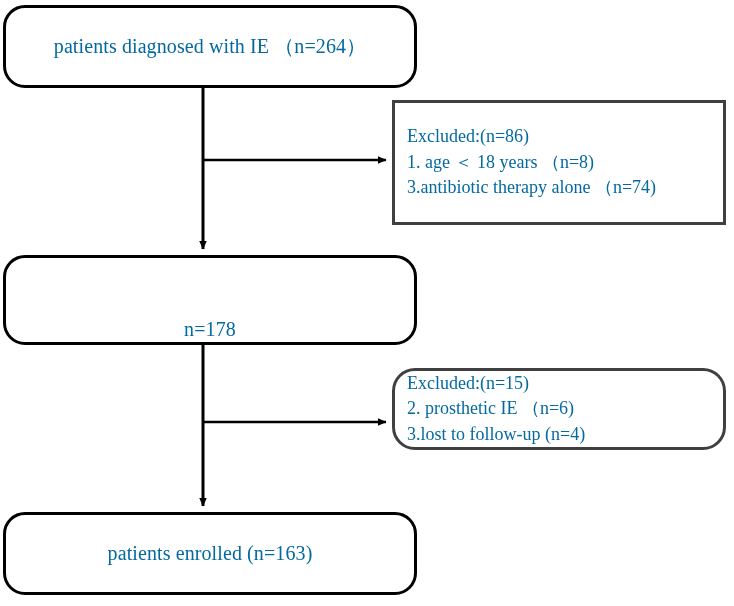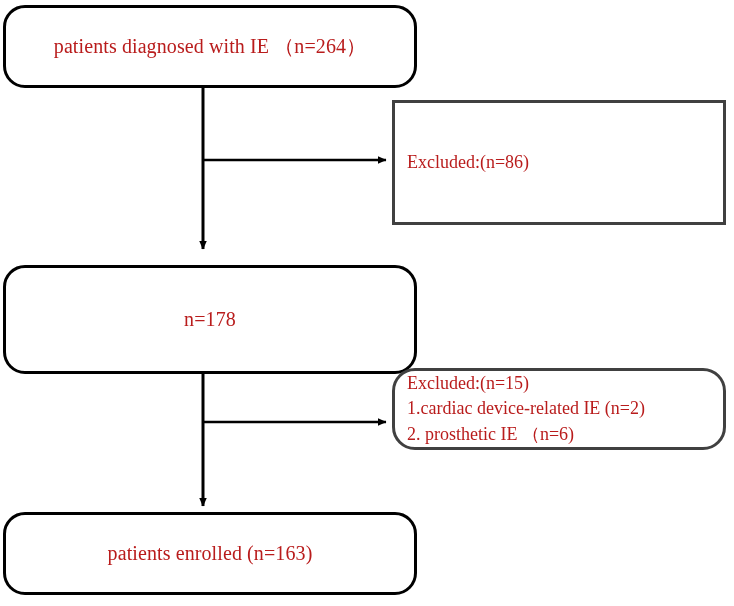--- a/index.html
+++ b/index.html
@@ -7,21 +7,21 @@
     padding: 0;
     background: #ffffff;
   }
   #flow-root {
     position: relative;
     width: 734px;
     height: 606px;
     background: #ffffff;
     overflow: hidden;
     font-family: "Liberation Serif", "DejaVu Serif", serif;
-    color: #b91c1c;
+    color: #0369a1;
   }
 
   
   #connectors {
     position: absolute;
     left: 0;
     top: 0;
     width: 734px;
     height: 606px;
   }
@@ -57,21 +57,21 @@
     padding: 4px 0 4px 12px;
   }
   .node-box .excl-line {
     font-size: 18px;
     line-height: 1.42;
     white-space: pre;
   }
 
   
   #node-screened   { left: 3px;   top: 5px;   width: 414px; height: 83px; }
-  #node-eligible   { left: 3px;   top: 265px; width: 414px; height: 109px; }
+  #node-eligible   { left: 3px;   top: 255px; width: 414px; height: 90px; align-items: flex-end; }
   #node-enrolled   { left: 3px;   top: 512px; width: 414px; height: 83px; }
 
   #node-excluded-1 { left: 392px; top: 100px; width: 334px; height: 125px; }
   #node-excluded-2 { left: 392px; top: 368px; width: 334px; height: 82px; border-radius: 23px; }
 </style>
 </head>
 <body>
 
 <div id="flow-root">
 
@@ -90,29 +90,31 @@
 
     <line x1="203" y1="422" x2="386" y2="422" stroke="#000000" stroke-width="2.5" marker-end="url(#arrowhead)"></line>
   </svg>
 
   <div id="node-screened" class="node-round">
     <span class="node-text">patients diagnosed with IE （n=264）</span>
   </div>
 
   <div id="node-excluded-1" class="node-box">
     <span class="excl-line">Excluded:(n=86)</span>
+    <span class="excl-line">1. age ＜ 18 years （n=8)</span>
+    <span class="excl-line">3.antibiotic therapy alone （n=74)</span>
   </div>
 
   <div id="node-eligible" class="node-round">
     <span class="node-text">n=178</span>
   </div>
 
   <div id="node-excluded-2" class="node-box">
     <span class="excl-line">Excluded:(n=15)</span>
-    <span class="excl-line">1.cardiac device-related IE (n=2)</span>
     <span class="excl-line">2. prosthetic IE （n=6)</span>
+    <span class="excl-line">3.lost to follow-up (n=4)</span>
   </div>
 
   <div id="node-enrolled" class="node-round">
     <span class="node-text">patients enrolled (n=163)</span>
   </div>
 
 </div>
 
 </body></html>

